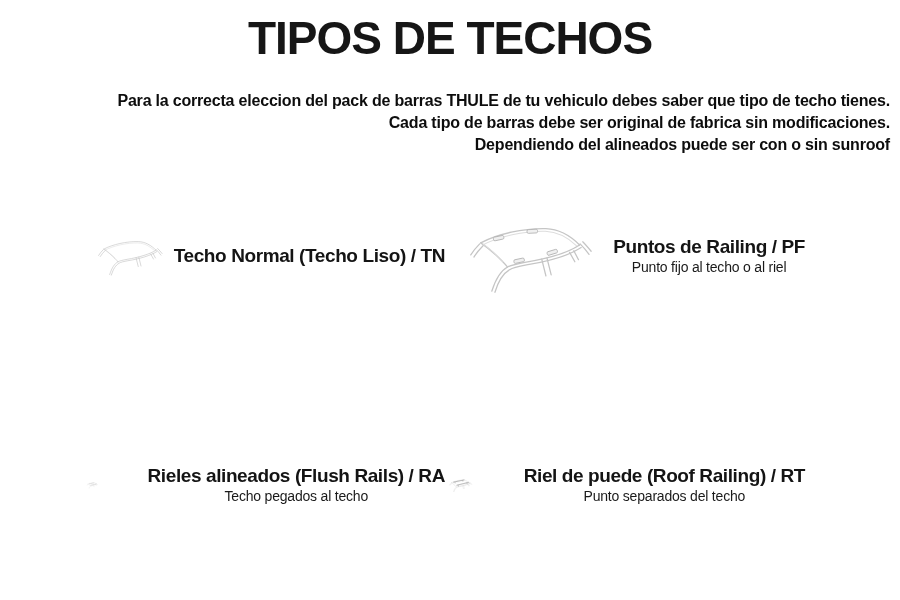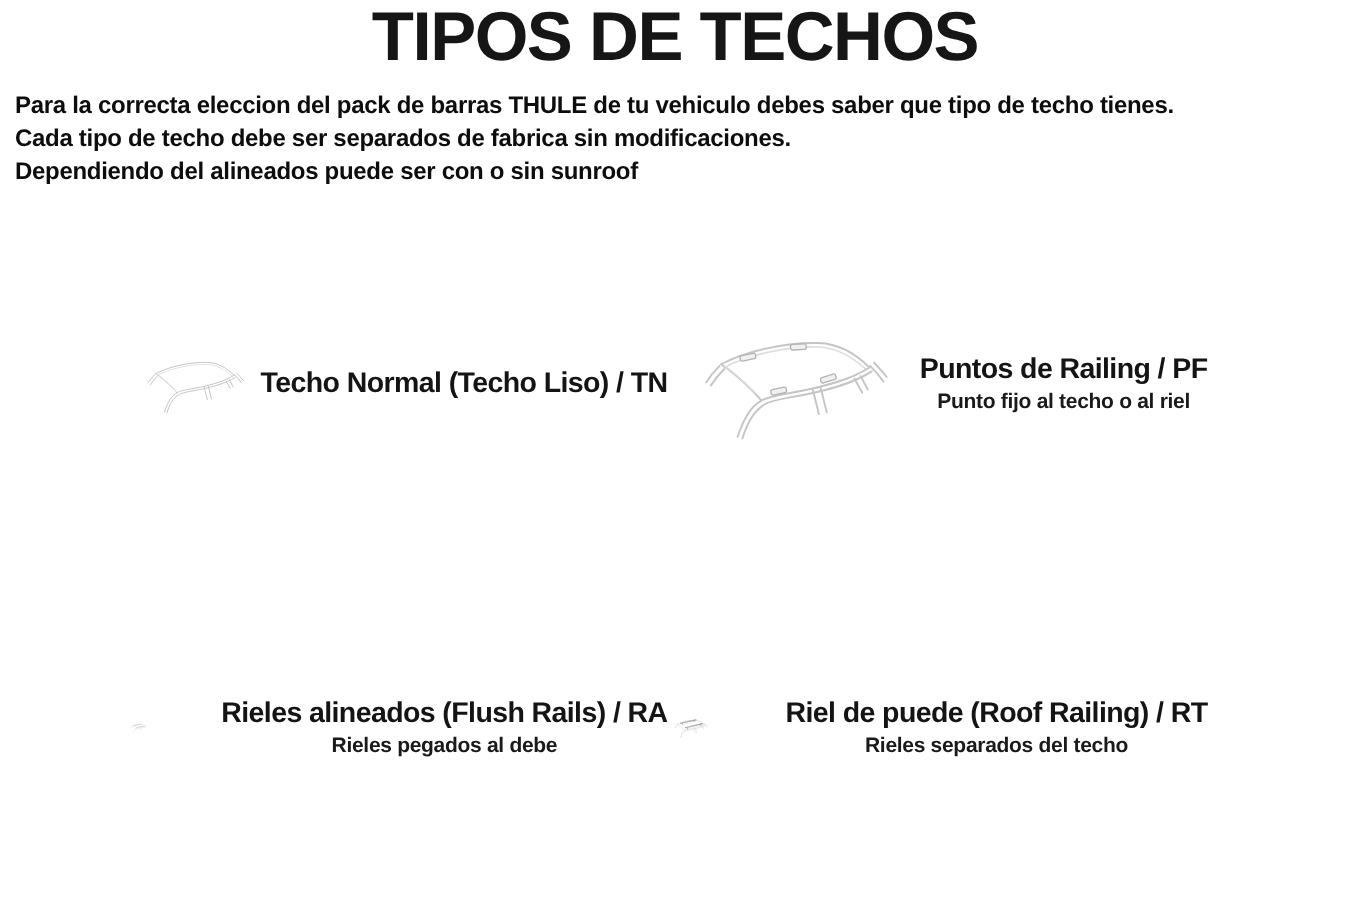--- a/index.html
+++ b/index.html
@@ -4,49 +4,49 @@
 <style>
   html,body { margin:0; padding:0; }
   body {
     width:900px; height:600px; background:#ffffff; overflow:hidden;
     font-family:"Liberation Sans", sans-serif; color:#111;
     -webkit-font-smoothing:antialiased;
   }
   .page { position:relative; width:900px; height:600px; background:#fff; }
 
   .title {
-    margin:0; 
+    margin:0; padding-top:14px;
     text-align:center;
     font-size:46px; line-height:48px; font-weight:700;
     letter-spacing:-1px; color:#161616;
   }
   .intro {
-    margin:12px auto 0; width:880px;
-    text-align:left;
+    margin:28px auto 0; width:880px;
+    text-align:right;
     font-size:16px; line-height:22px; font-weight:700;
     letter-spacing:-0.2px; color:#0d0d0d;
   }
 
   .grid {
     position:absolute; top:150px; left:85px;
     display:grid;
     grid-template-columns:360px 360px;
     grid-template-rows:212px 238px;
     justify-items:center;
   }
   figure.cell { margin:0; width:100%; display:flex; align-items:center; }
   figure.row2 { padding-top:8px;gap:48px; }
   .illus { width:322px; height:148px; display:block; }
 
   .caption {
     font-size:19px; line-height:22px; font-weight:700;
     letter-spacing:-0.4px; color:#141414; text-align:center; white-space:nowrap;
   }
   .subcaption {
-    font-size:14px; line-height:17px; font-weight:700;
+    font-size:14px; line-height:17px; font-weight:400;
     letter-spacing:-0.2px; color:#1a1a1a; text-align:center; white-space:nowrap;
     margin-top:1px;
   }
 
   
   .l1 { stroke:#c5c5c5; stroke-width:2.4; fill:none; stroke-linecap:round; stroke-linejoin:round; }
   .l2 { stroke:#dddddd; stroke-width:2.0; fill:none; stroke-linecap:round; stroke-linejoin:round; }
   .pad { fill:#f0f0f0; stroke:#b2b2b2; stroke-width:1.6; }
   .rail-out  { stroke:#b2b2b2; stroke-width:8;   stroke-linecap:round; fill:none; }
   .rail-in   { stroke:#e3e3e3; stroke-width:3.2; stroke-linecap:round; fill:none; }
@@ -57,21 +57,21 @@
 </style>
 </head>
 <body>
 
 <div class="page">
 
   <h1 class="title">TIPOS DE TECHOS</h1>
 
   <div class="intro">
     <div>Para la correcta eleccion del pack de barras THULE de tu vehiculo debes saber que tipo de techo tienes.</div>
-    <div>Cada tipo de techo debe ser separados de fabrica sin modificaciones.</div>
+    <div>Cada tipo de barras debe ser original de fabrica sin modificaciones.</div>
     <div>Dependiendo del alineados puede ser con o sin sunroof</div>
   </div>
 
   <div class="grid">
 
     <figure class="cell">
       <svg class="illus" viewBox="0 0 320 150" aria-hidden="true">
         <g id="roofbase">
           <path class="l1" d="M68,50 C100,33 150,22 192,23 C218,24 238,36 256,54"></path>
           <path class="l2" d="M72,54 C102,38 151,27 191,28 C215,29 234,40 251,56"></path>
@@ -116,21 +116,21 @@
         <use href="#roofbase" xlink:href="#roofbase"></use>
         <g>
           <line class="rail-out" x1="94" y1="50" x2="196" y2="27"></line>
           <line class="rail-in" x1="96" y1="49" x2="194" y2="27"></line>
           <line class="rail-out" x1="128" y1="81" x2="242" y2="52"></line>
           <line class="rail-in" x1="130" y1="80" x2="240" y2="52"></line>
         </g>
       </svg>
       <figcaption>
         <div class="caption">Rieles alineados (Flush Rails) / RA</div>
-        <div class="subcaption">Rieles pegados al debe</div>
+        <div class="subcaption">Techo pegados al techo</div>
       </figcaption>
     </figure>
 
     <figure class="cell row2">
       <svg class="illus" viewBox="0 0 320 150" aria-hidden="true">
         <use href="#roofbase" xlink:href="#roofbase"></use>
         <g>
           <line class="railr-shadow" x1="100" y1="56" x2="190" y2="35"></line>
           <line class="railr-post" x1="104" y1="47" x2="106" y2="54"></line>
           <line class="railr-post" x1="184" y1="28" x2="186" y2="35"></line>
@@ -138,18 +138,18 @@
           <line class="railr-in" x1="93" y1="43" x2="195" y2="21"></line>
           <line class="railr-shadow" x1="134" y1="87" x2="234" y2="61"></line>
           <line class="railr-post" x1="138" y1="79" x2="140" y2="87"></line>
           <line class="railr-post" x1="228" y1="53" x2="230" y2="61"></line>
           <line class="railr-out" x1="124" y1="77" x2="244" y2="48"></line>
           <line class="railr-in" x1="127" y1="75" x2="241" y2="47"></line>
         </g>
       </svg>
       <figcaption>
         <div class="caption">Riel de puede (Roof Railing) / RT</div>
-        <div class="subcaption">Rieles separados del techo</div>
+        <div class="subcaption">Punto separados del techo</div>
       </figcaption>
     </figure>
 
   </div>
 </div>
 
 </body></html>

